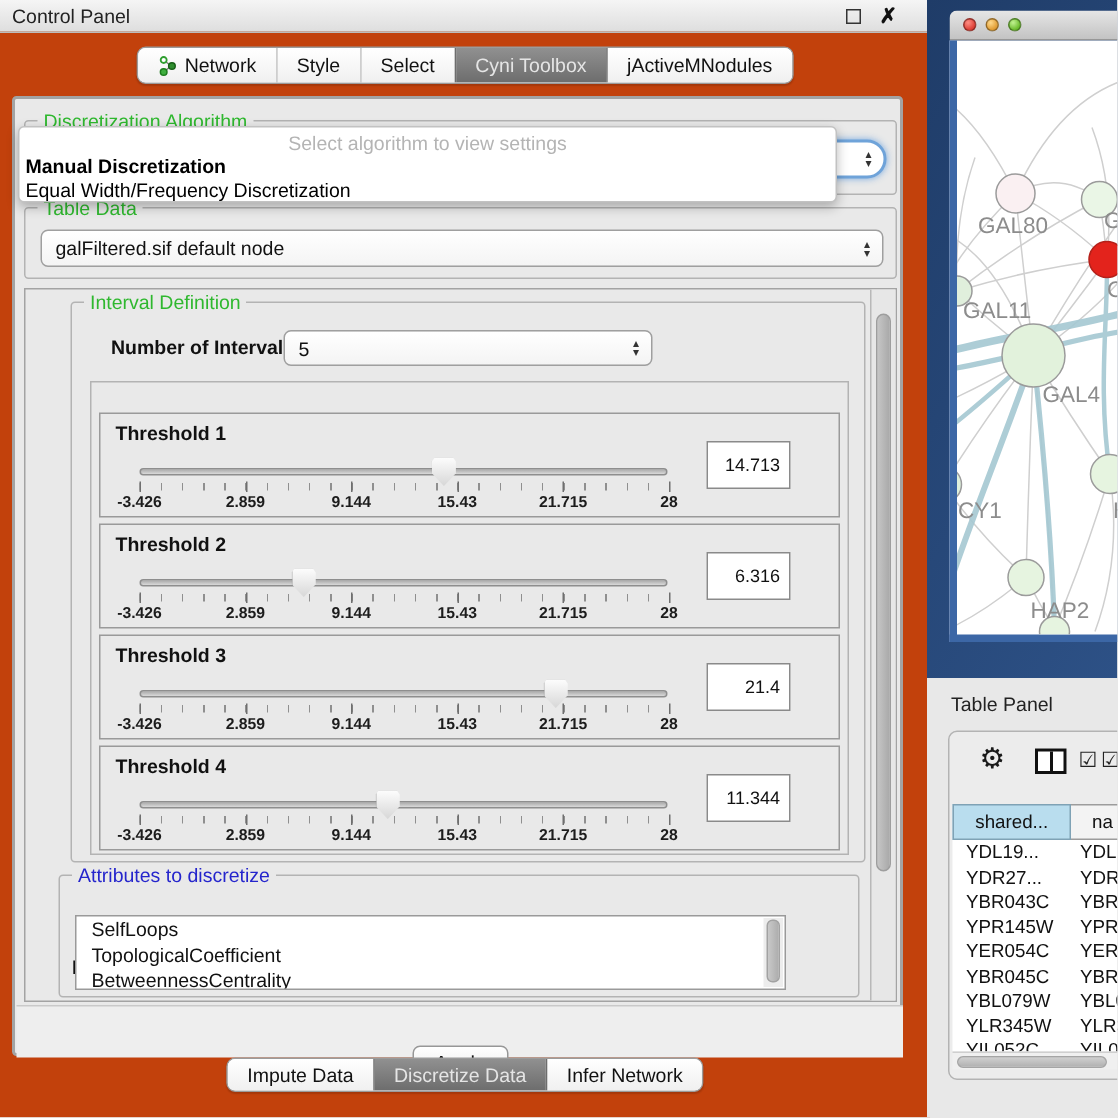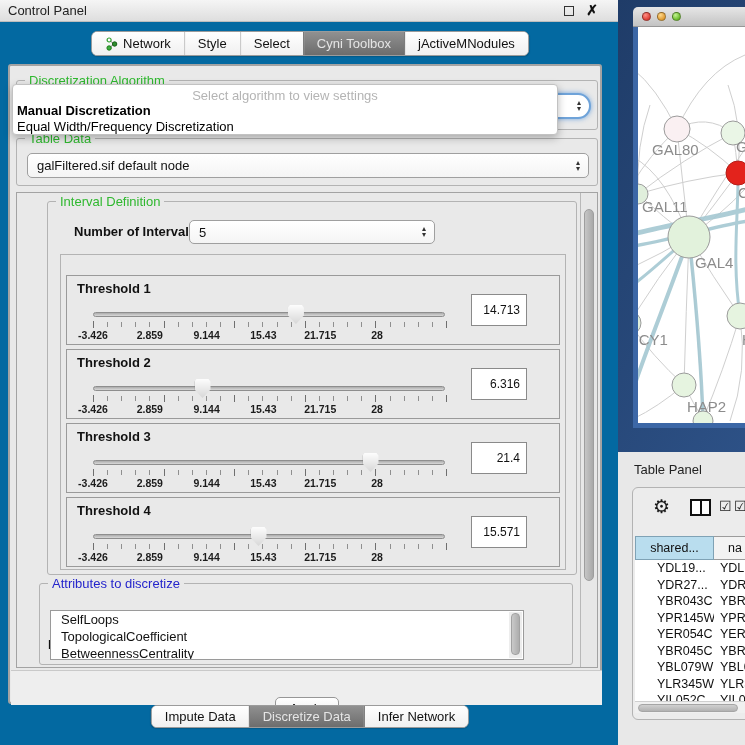--- a/index.html
+++ b/index.html
@@ -1,21 +1,21 @@
 <!DOCTYPE html>
 <html><head>
 <meta charset="utf-8">
 <style>
   * { margin:0; padding:0; box-sizing:border-box; }
   html,body { width:745px; height:745px; }
   body { font-family:"Liberation Sans", sans-serif; font-size:13px; color:#111; background:#e9e9e9; }
   .stage { position:relative; width:745px; height:745px; overflow:hidden; background:#e9e9e9; }
 
   
-  .control-panel { position:absolute; left:0; top:0; width:620px; height:745px; background:#0369a1; }
+  .control-panel { position:absolute; left:0; top:0; width:620px; height:745px; background:#c2410c; }
   .titlebar { position:absolute; left:0; top:0; width:620px; height:22px;
     background:linear-gradient(#f5f5f5,#dedede); border-bottom:1px solid #bdbdbd; }
   .titlebar .title { position:absolute; left:8px; top:3px; font-size:13px; color:#222; }
   .float-btn { position:absolute; right:46px; top:6px; width:10px; height:10px; border:1.5px solid #333; background:transparent; }
   .close-btn { position:absolute; right:22px; top:2px; font-size:14px; font-weight:bold; color:#111; }
 
   
   .segbar { position:absolute; display:flex; height:25px; border:1px solid #9b9b9b; border-radius:6px;
     overflow:hidden; background:#fff; box-shadow:0 1px 1px rgba(0,0,0,.15); }
   .seg { display:flex; align-items:center; gap:5px; padding:0 13px; font-size:13px; color:#111;
@@ -71,21 +71,21 @@
   .slider-box .sb-label { position:absolute; left:10px; top:5px; font-weight:bold; font-size:13px; }
   .track { position:absolute; left:26px; top:36px; width:352px; height:5px; border:1px solid #8e8e8e; border-radius:3px;
     background:linear-gradient(#ababab,#d9d9d9); }
   .thumb-slider { position:absolute; top:-8px; width:16px; height:19px; transform:translateX(-50%);
     background:linear-gradient(#fdfdfd,#d7d7d7);
     clip-path:polygon(12% 0, 88% 0, 100% 14%, 100% 55%, 50% 100%, 0 55%, 0 14%);
     filter:drop-shadow(0 0 1px #777); }
   .ticks { position:absolute; left:26px; top:46px; width:353px; height:5px;
     background:repeating-linear-gradient(to right,#8f8f8f 0 1px,transparent 1px 4%); }
   .tickmaj { position:absolute; top:-1px; width:1px; height:7px; background:#6f6f6f; }
-  .ticklabels { position:absolute; left:26px; top:53px; width:284px; height:12px;text-align:center; }
+  .ticklabels { position:absolute; left:26px; top:53px; width:353px; height:12px;text-align:center; }
   .tlbl { position:absolute; transform:translateX(-50%); font-size:10.5px; font-weight:bold; color:#1c1c1c; white-space:nowrap; }
   .valbox { position:absolute; left:404px; top:18px; width:56px; height:32px; background:#fff;
     border:1px solid #8a8a8a; font-size:12px; text-align:right; line-height:30px; padding-right:6px; }
 
   .attr-group { left:22px; top:390px; width:534px; height:82px; }
   .attr-title { position:absolute; left:8px; top:8px; font-weight:bold; font-size:13px;margin-top:45px; }
   .attr-list { position:absolute; left:10px; top:26px; width:474px; height:50px; background:#fff;
     border:1px solid #9a9a9a; overflow:hidden; }
   .attr-item { padding-left:10px; font-size:13px; line-height:17px; color:#111; white-space:nowrap; }
   .attr-scroll { position:absolute; right:1px; top:1px; width:13px; height:46px; background:#ededed; }
@@ -123,21 +123,21 @@
   .cbicon { position:absolute; top:10px; font-size:14px; color:#222; }
   .cb1 { left:86px; } .cb2 { left:101px; }
   .tp-table { position:absolute; left:2px; top:48px; width:112px; }
   .tp-header { display:flex; height:24px; }
   .th1 { width:79px; background:#b9ddee; border:1px solid #7fa2b5; font-size:12.5px;
     display:flex; align-items:center; justify-content:center; color:#111; }
   .th2 { flex:1; background:#f3f3f3; border-top:1px solid #9c9c9c; border-bottom:1px solid #9c9c9c;
     font-size:12.5px; display:flex; align-items:center; padding-left:14px; color:#111; overflow:hidden; }
   .tp-body { height:141px; overflow:hidden; background:#fff; }
   .tp-row { display:flex; height:16.5px; line-height:16.5px; font-size:12.5px; }
-  .td1 { width:79px; padding-left:22px; overflow:hidden; white-space:nowrap; }
+  .td1 { width:79px; padding-left:9px; overflow:hidden; white-space:nowrap; }
   .td2 { flex:1; padding-left:6px; overflow:hidden; white-space:nowrap; }
   .hscroll { position:absolute; left:2px; top:213px; width:112px; height:12px; background:#f0f0f0; border-top:1px solid #cfcfcf; }
   .hscroll .thumb { position:absolute; left:3px; top:2px; width:100px; height:8px; border-radius:4px;
     background:linear-gradient(#d0d0d0,#b2b2b2); border:1px solid #a5a5a5; }
 
   .net-icon { display:inline-block; }
 </style>
 </head>
 <body>
 
@@ -301,21 +301,21 @@
                   <span class="tickmaj" style="left:100%"></span>
               </div>
               <div class="ticklabels">
                 <span class="tlbl" style="left:0%">-3.426</span>
                 <span class="tlbl" style="left:20%">2.859</span>
                 <span class="tlbl" style="left:40%">9.144</span>
                 <span class="tlbl" style="left:60%">15.43</span>
                 <span class="tlbl" style="left:80%">21.715</span>
                 <span class="tlbl" style="left:100%">28</span>
               </div>
-              <div class="valbox">15.571</div>
+              <div class="valbox">11.344</div>
             </div>
 
           </div>
         </div>
 
         <div class="group attr-group">
           <span class="group-label blue-label">Attributes to discretize</span>
           <span class="attr-title">Numerical Attributes</span>
           <div class="attr-list">
             <div class="attr-item">SelfLoops</div>

